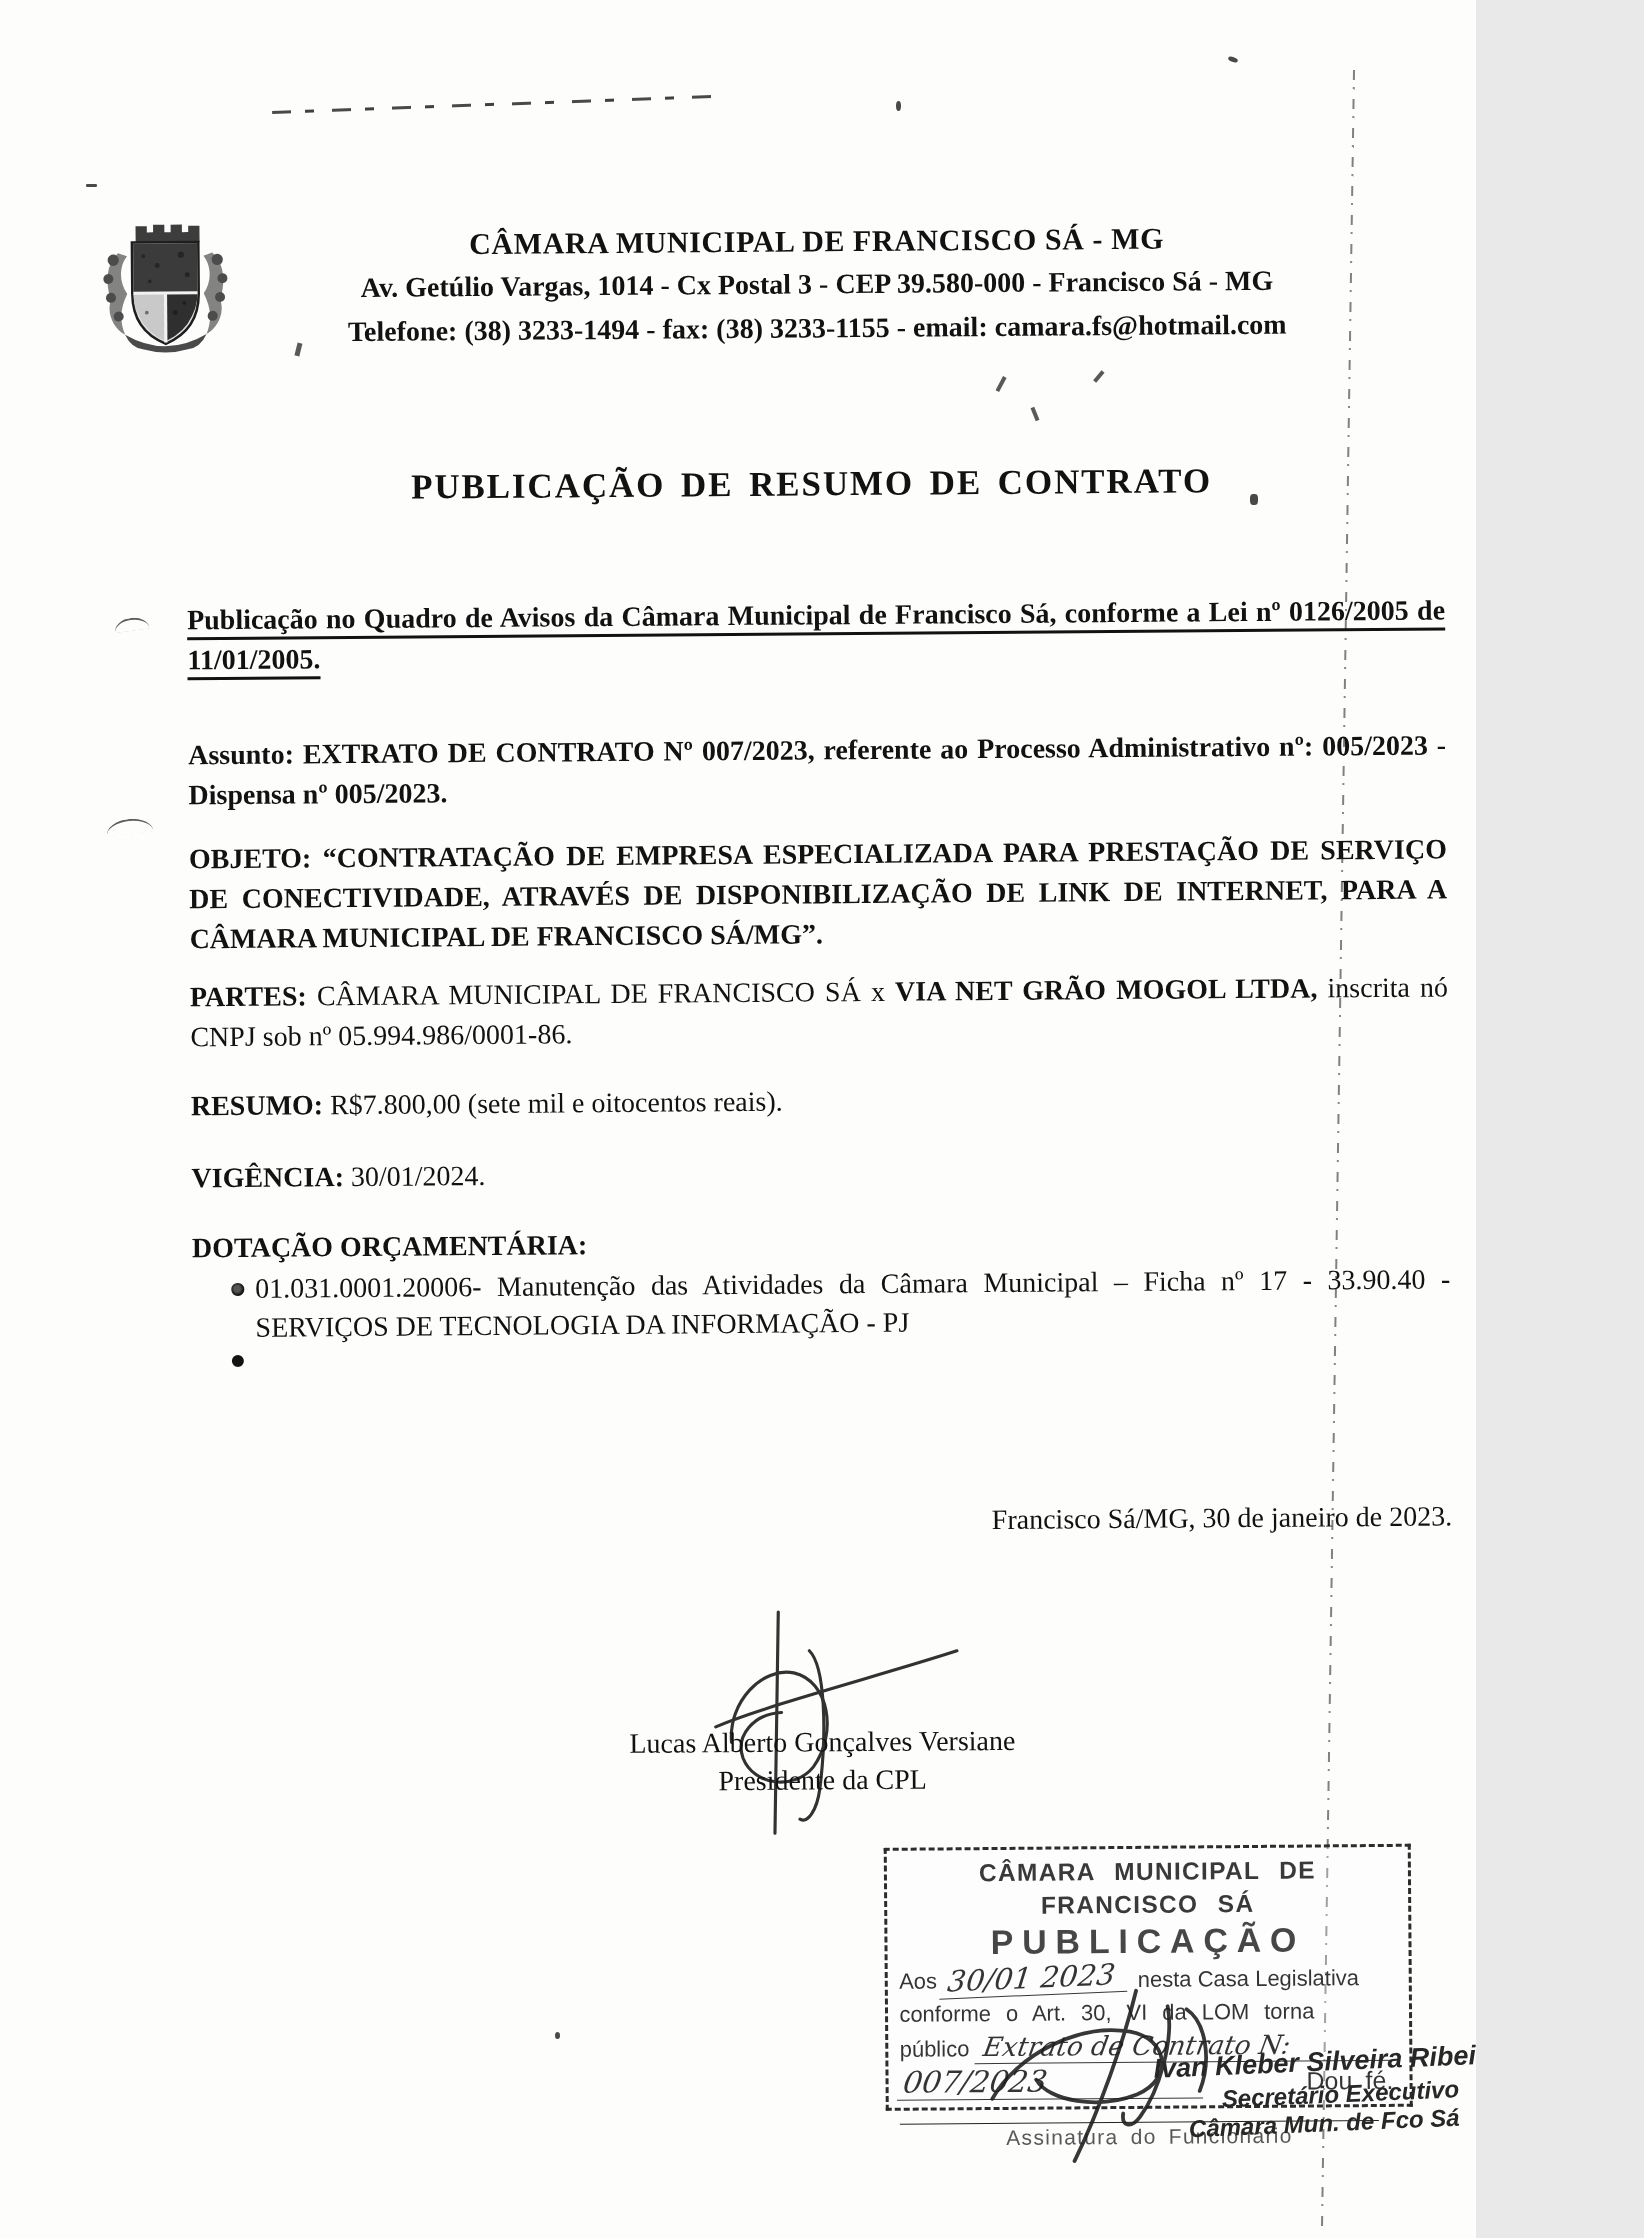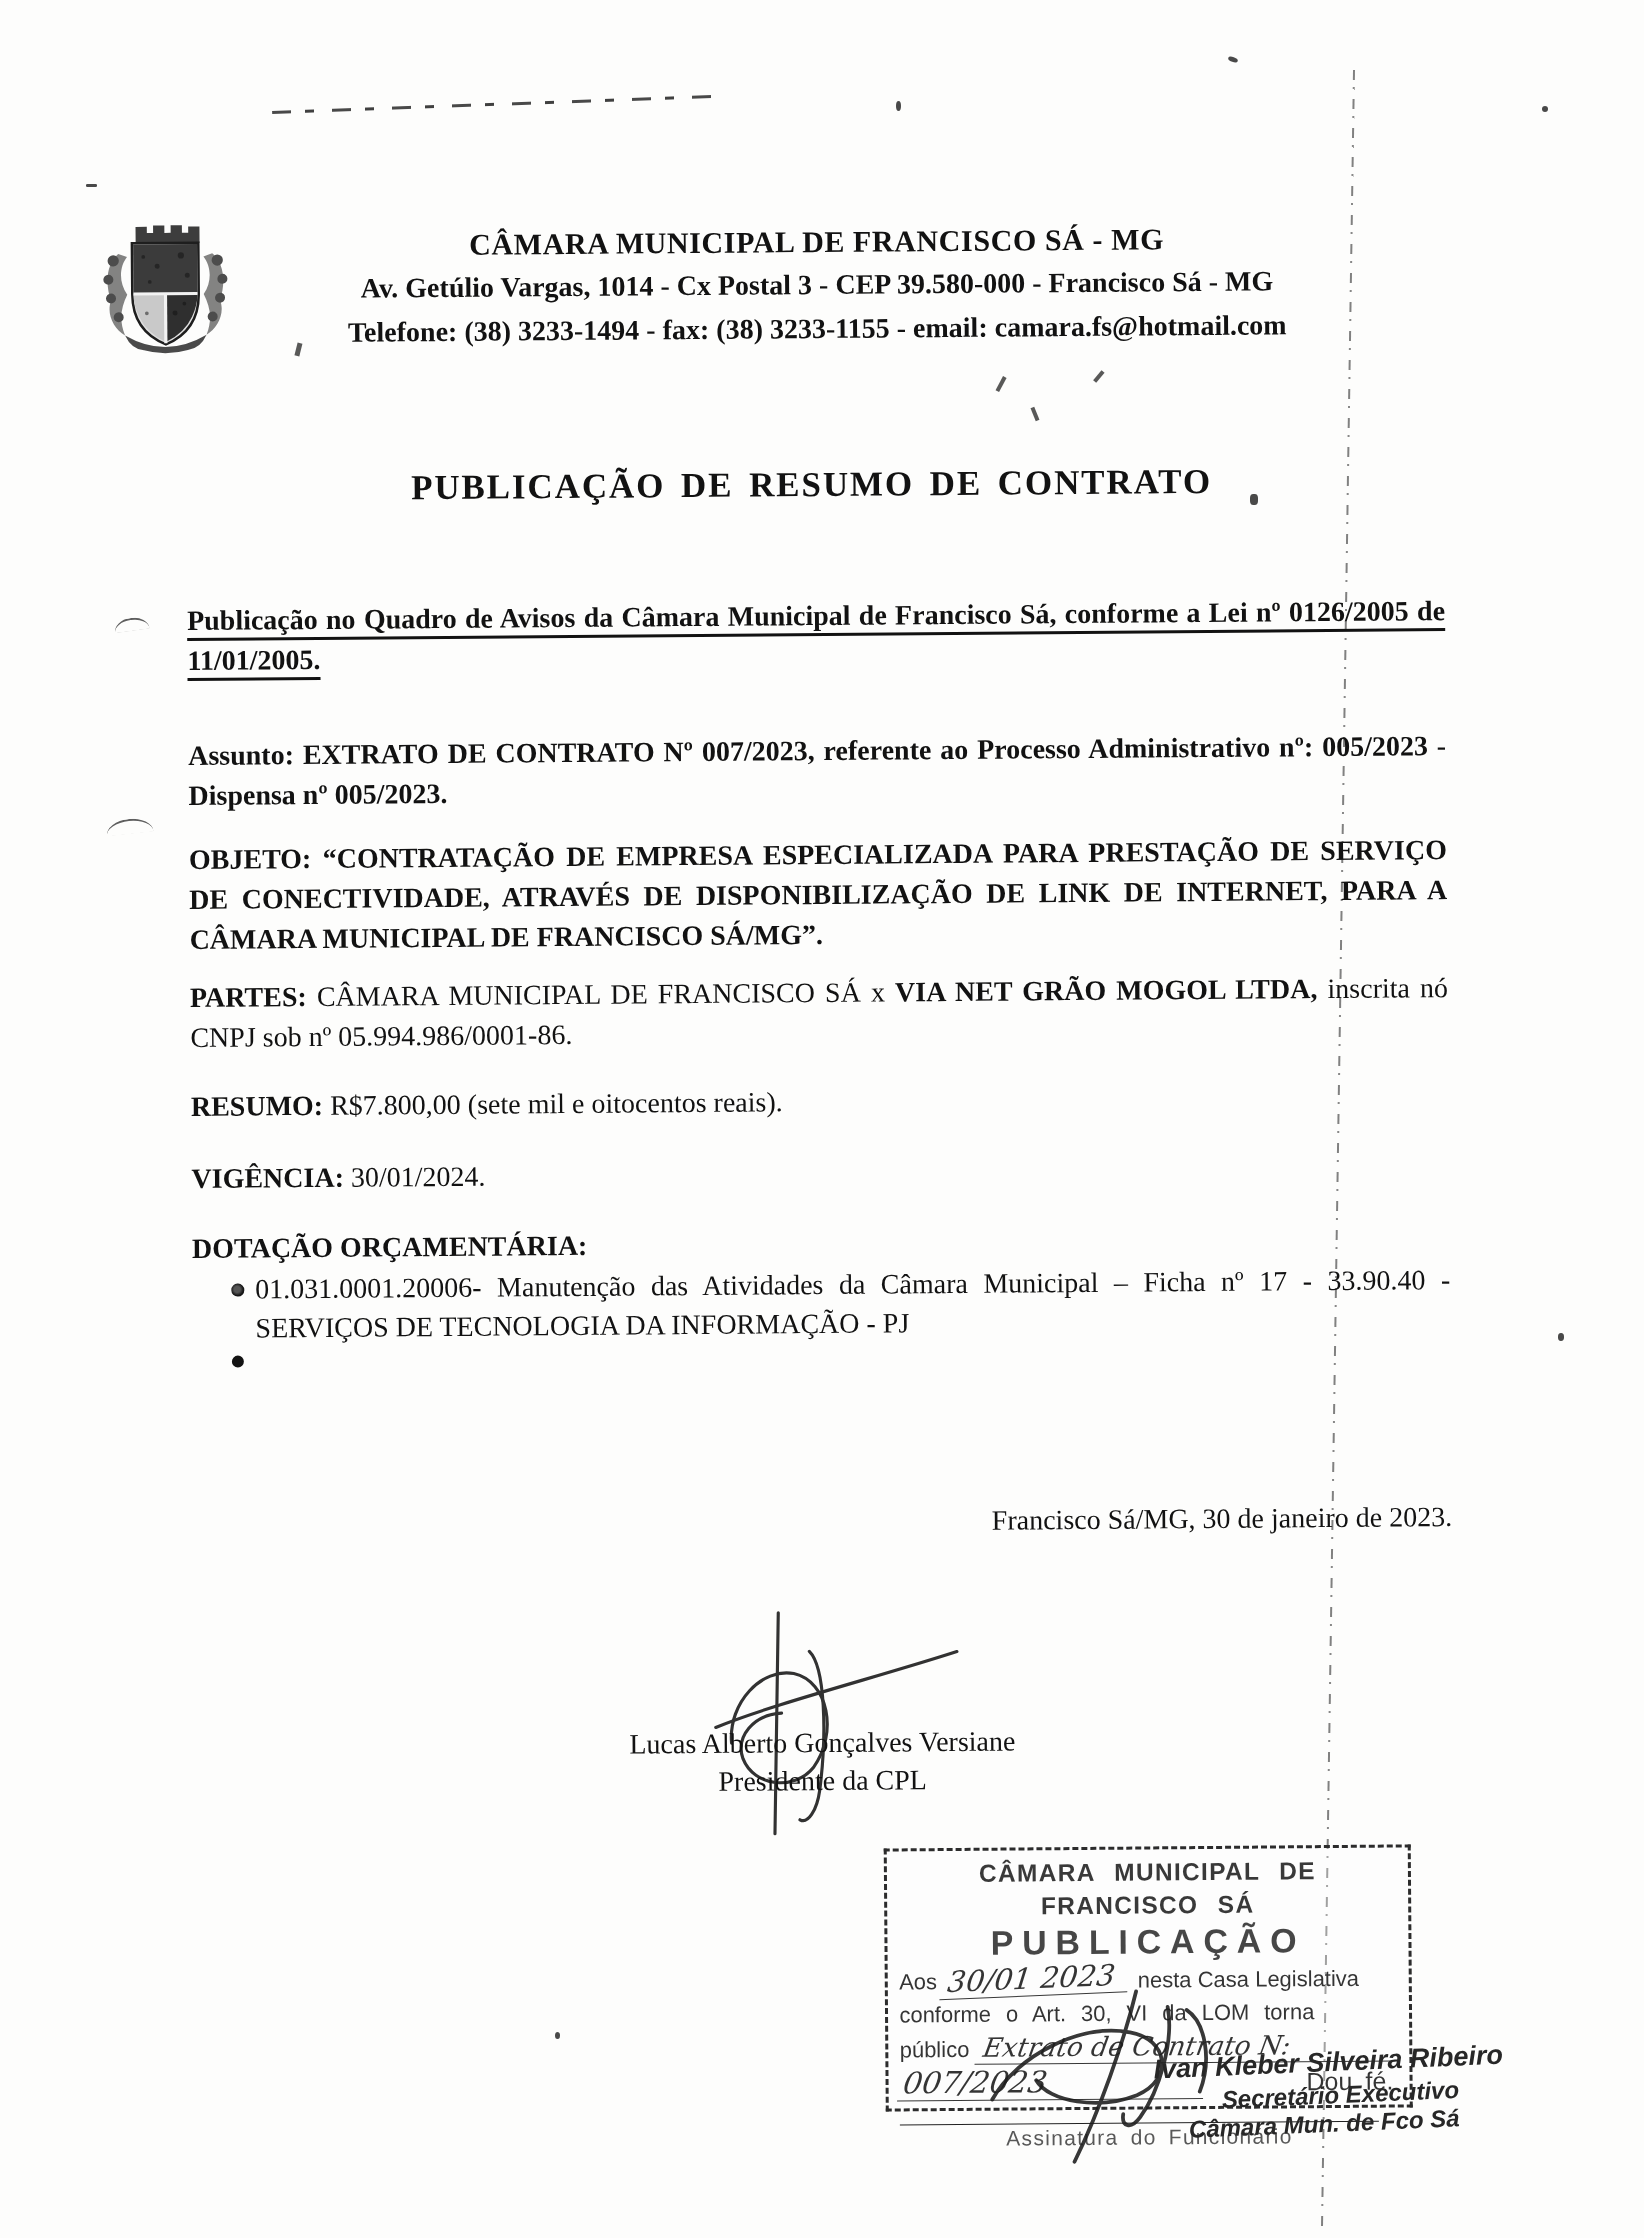--- a/index.html
+++ b/index.html
@@ -1,18 +1,18 @@
 <!DOCTYPE html>
 <html style="font-size:10px"><head>
 <meta charset="utf-8">
 <style>
   html,body{margin:0;padding:0;background:#e9e9e9;}
   .page{
     position:relative;
-    width:1644px;height:2239px;
+    width:1476px;height:2239px;
     background:#fdfdfc;
     font-family:"Liberation Serif", serif;
     color:#121212;
     overflow:hidden;
   }
   .tilt{position:absolute;inset:0;transform:rotate(-0.45deg);}
   .abs{position:absolute;}
 
   
   .crest{left:106px;top:214px;width:132px;height:141px;}

